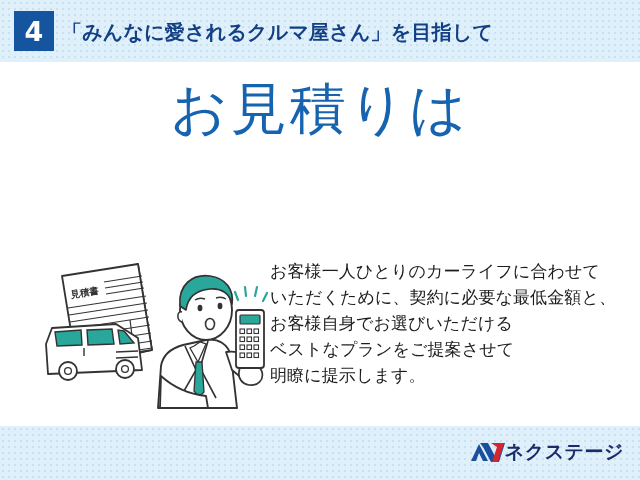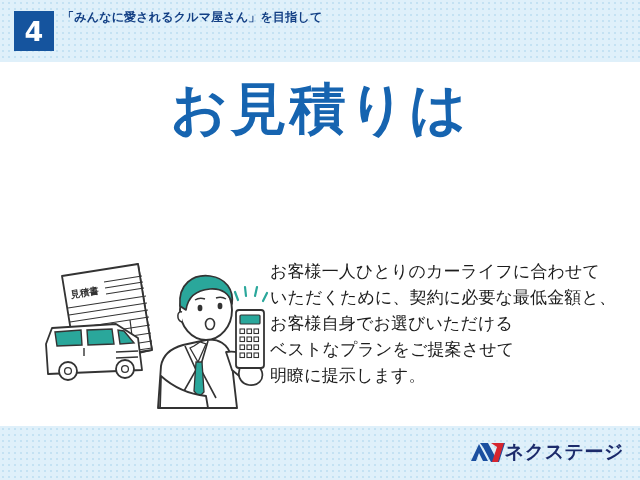--- a/index.html
+++ b/index.html
@@ -47,22 +47,22 @@
     font-weight: bold;
     display: flex;
     align-items: center;
     justify-content: center;
     line-height: 1;
     letter-spacing: 0;
   }
   #header-title {
     position: absolute;
     left: 62px;
-    top: 9px;
-    font-size: 12px;
+    top: 19px;
+    font-size: 20px;
     font-weight: bold;
     color: #133f84;
     letter-spacing: 0.2px;
     white-space: nowrap;
     text-align: center;
   }
 
   
   #content-panel {
     position: absolute;
@@ -74,21 +74,21 @@
   }
 
   
   #headline {
     position: absolute;
     left: 0;
     top: 16px;
     width: 640px;
     text-align: center;
     color: #1664b0;
-    font-weight: bold;
+    font-weight: normal;
     line-height: 1.12;
     letter-spacing: 2px;
   }
   .headline-line {
     display: block;
     font-size: 56px;
     white-space: nowrap;
   }
   #headline-line-1 { letter-spacing: 3px; }
   #headline-line-2 { letter-spacing: 1px; }

